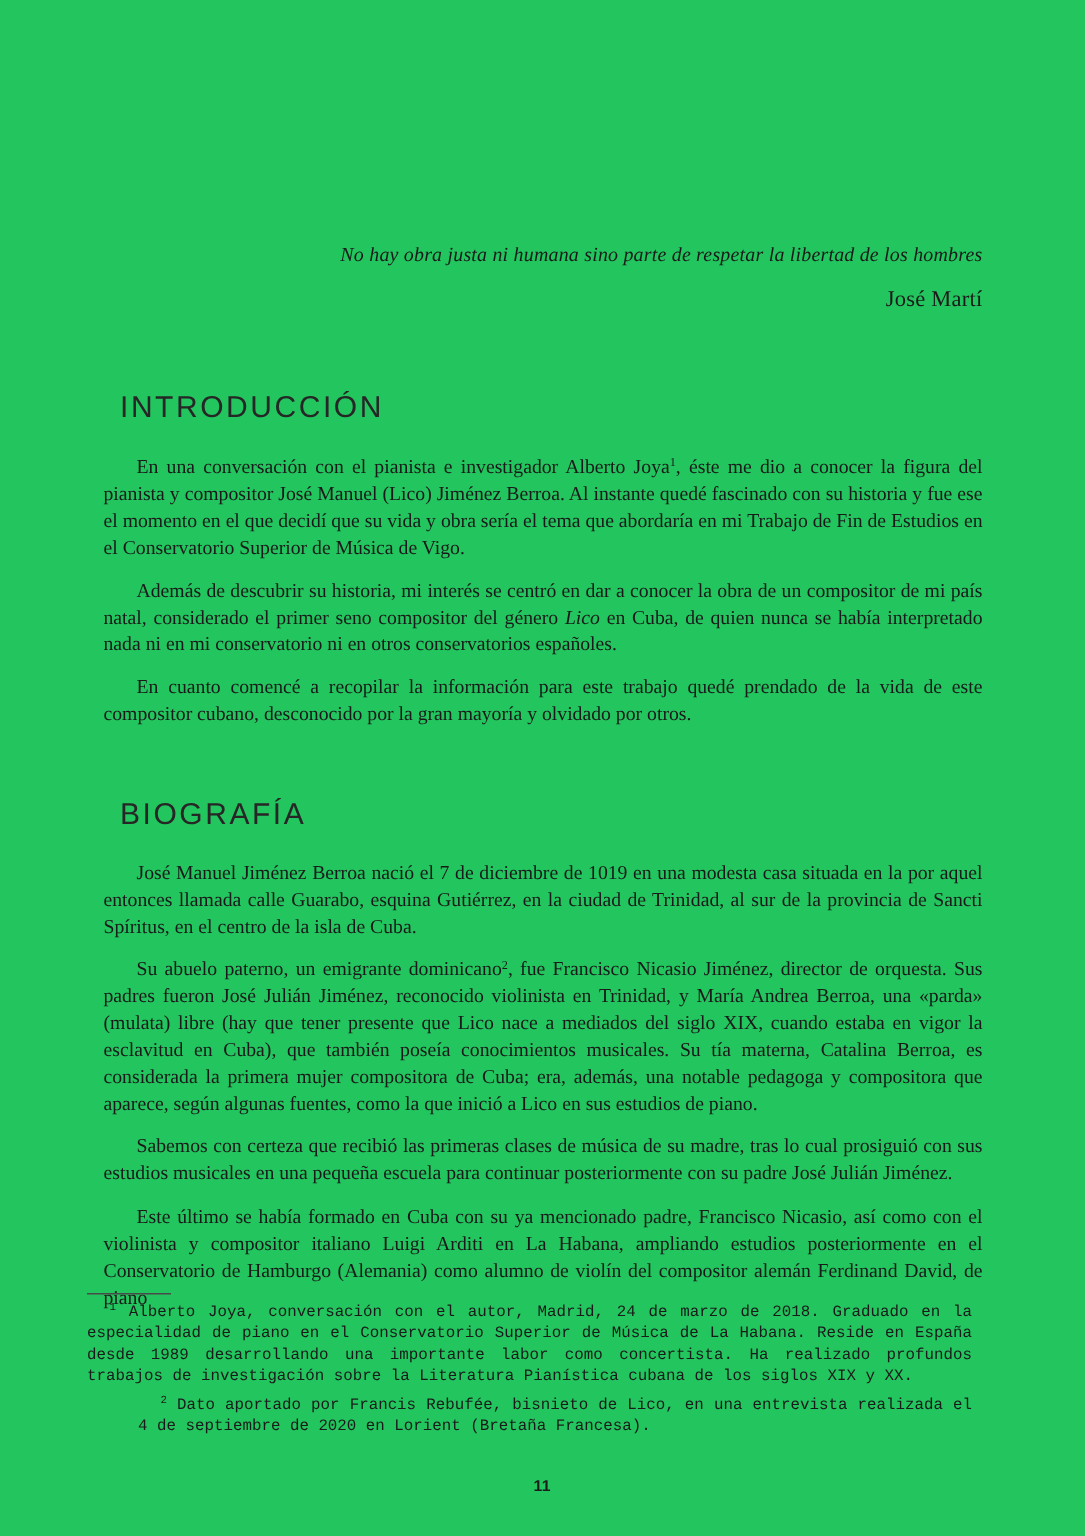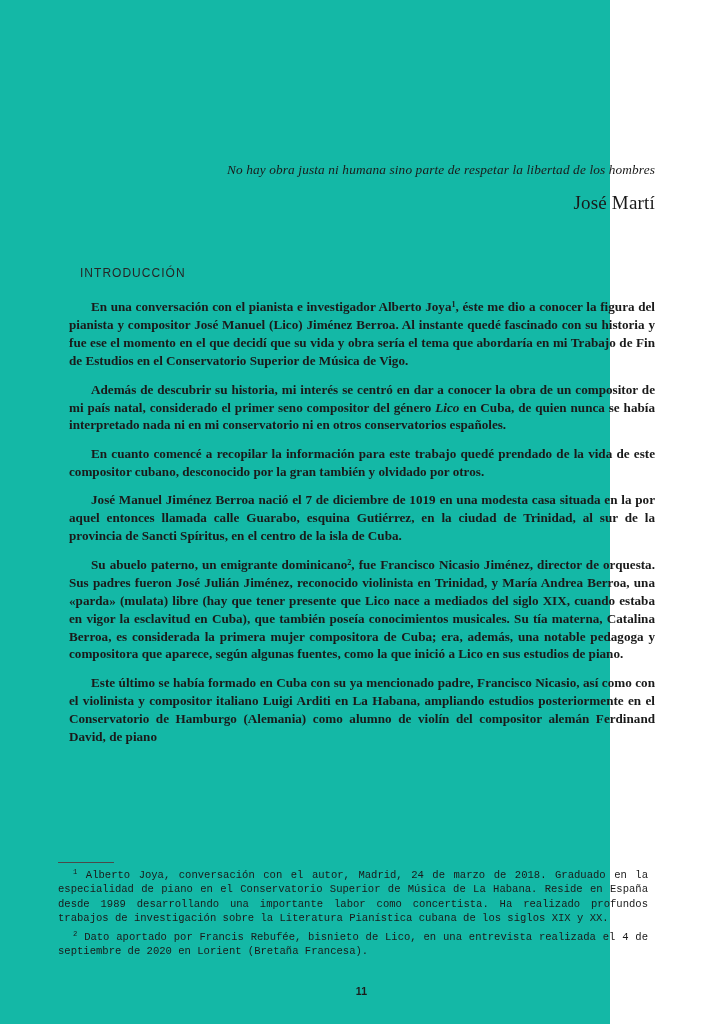--- a/index.html
+++ b/index.html
@@ -14,23 +14,23 @@
     position: relative;
     font-family: "Liberation Serif", "DejaVu Serif", serif;
     color: #1a1a1a;
     overflow: hidden;
   }
 
   .page {
     position: absolute;
     left: 0;
     top: 0;
-    width: 610px;
+    width: 723px;
     height: 1024px;
-    background: #14b8a6;
+    background: #22c55e;
   }
 
   .content {
     position: absolute;
     left: 69px;
     top: 0;
     width: 586px;
   }
 
   
@@ -41,48 +41,47 @@
   .epigraph-quote {
     font-style: italic;
     font-size: 13.3px;
     line-height: 1.45;
     letter-spacing: 0.01em;
     display: block;
   }
   .epigraph-author {
     display: block;
     margin-top: 13px;
-    font-size: 19px;
+    font-size: 15px;
     letter-spacing: 0.01em;
     font-family: Liberation Serif, serif;
   }
 
   
   .section-heading {
     font-family: "Liberation Sans", "DejaVu Sans", sans-serif;
     font-weight: 400;
-    font-size: 12px;
+    font-size: 20px;
     letter-spacing: 0.085em;
     color: #262626;
     margin: 0;
     padding-left: 11px;
   }
   .heading-intro { margin-top: 52px; }
   .heading-bio   { margin-top: 47px; }
 
   
   p.body {
     margin: 0;
     font-size: 13.15px;
     line-height: 1.365;
     text-align: justify;
     text-indent: 22px;
     -webkit-hyphens: manual;
     hyphens: manual;
-    font-weight: bold;
   }
   p.body.first { margin-top: 18px; }
   p.body + p.body { margin-top: 10.5px; }
 
   .sup {
     font-size: 0.62em;
     vertical-align: 0.52em;
     line-height: 0;
   }
   em.term { font-style: italic; }
@@ -101,21 +100,21 @@
     border-top: 1px solid #4a4a4a;
     margin: 0 0 5px 0;
   }
   p.footnote {
     margin: 0;
     font-size: 10.55px;
     line-height: 1.37;
     text-align: justify;
     text-indent: 15px;
   }
-  p.footnote + p.footnote { margin-top: 4px; }
+  p.footnote + p.footnote { margin-top: 4px; margin-left: 34px; }
   .footnote .sup {
     font-size: 0.68em;
     vertical-align: 0.5em;
     line-height: 0;
   }
 
   
   .folio {
     position: absolute;
     left: 0;
@@ -140,28 +139,30 @@
       <span class="epigraph-quote">No hay obra justa ni humana sino parte de respetar la libertad de los hombres</span>
       <span class="epigraph-author">José Martí</span>
     </div>
 
     <h2 class="section-heading heading-intro">INTRODUCCIÓN</h2>
 
     <p class="body first"><span>En una conversación con el pianista e investigador Alberto Joya</span><span class="sup">1</span><span>, éste me dio a conocer la figura del pianista y compositor José Manuel (Lico) Jiménez Berroa. Al instante quedé fascinado con su historia y fue ese el momento en el que decidí que su vida y obra sería el tema que abordaría en mi Trabajo de Fin de Estudios en el Conservatorio Superior de Música de Vigo.</span></p>
 
     <p class="body"><span>Además de descubrir su historia, mi interés se centró en dar a conocer la obra de un compositor de mi país natal, considerado el primer seno compositor del género </span><em class="term">Lico</em><span> en Cuba, de quien nunca se había interpretado nada ni en mi conservatorio ni en otros conservatorios españoles.</span></p>
 
-    <p class="body">En cuanto comencé a recopilar la información para este trabajo quedé prendado de la vida de este compositor cubano, desconocido por la gran también y olvidado por otros.</p>
+    <p class="body">En cuanto comencé a recopilar la información para este trabajo quedé prendado de la vida de este compositor cubano, desconocido por la gran mayoría y olvidado por otros.</p>
 
+    <h2 class="section-heading heading-bio">BIOGRAFÍA</h2>
 
     <p class="body first">José Manuel Jiménez Berroa nació el 7 de diciembre de 1019 en una modesta casa situada en la por aquel entonces llamada calle Guarabo, esquina Gutiérrez, en la ciudad de Trinidad, al sur de la provincia de Sancti Spíritus, en el centro de la isla de Cuba.</p>
 
 
     <p class="body"><span>Su abuelo paterno, un emigrante dominicano</span><span class="sup">2</span><span>, fue Francisco Nicasio Jiménez, director de orquesta. Sus padres fueron José Julián Jiménez, reconocido violinista en Trinidad, y María Andrea Berroa, una «parda» (mulata) libre (hay que tener presente que Lico nace a mediados del siglo XIX, cuando estaba en vigor la esclavitud en Cuba), que también poseía conocimientos musicales. Su tía materna, Catalina Berroa, es considerada la primera mujer compositora de Cuba; era, además, una notable pedagoga y compositora que aparece, según algunas fuentes, como la que inició a Lico en sus estudios de piano.</span></p>
 
+    <p class="body">Sabemos con certeza que recibió las primeras clases de música de su madre, tras lo cual prosiguió con sus estudios musicales en una pequeña escuela para continuar posteriormente con su padre José Julián Jiménez.</p>
 
     <p class="body">Este último se había formado en Cuba con su ya mencionado padre, Francisco Nicasio, así como con el violinista y compositor italiano Luigi Arditi en La Habana, ampliando estudios posteriormente en el Conservatorio de Hamburgo (Alemania) como alumno de violín del compositor alemán Ferdinand David, de piano</p>
 
   </div>
 
   <div class="footnotes">
     <div class="footnote-rule"></div>
 
     <p class="footnote"><span class="sup">1</span> <span>Alberto Joya, conversación con el autor, Madrid, 24 de marzo de 2018. Graduado en la especialidad de piano en el Conservatorio Superior de Música de La Habana. Reside en España desde 1989 desarrollando una importante labor como concertista. Ha realizado profundos trabajos de investigación sobre la Literatura Pianística cubana de los siglos XIX y XX.</span></p>
 

